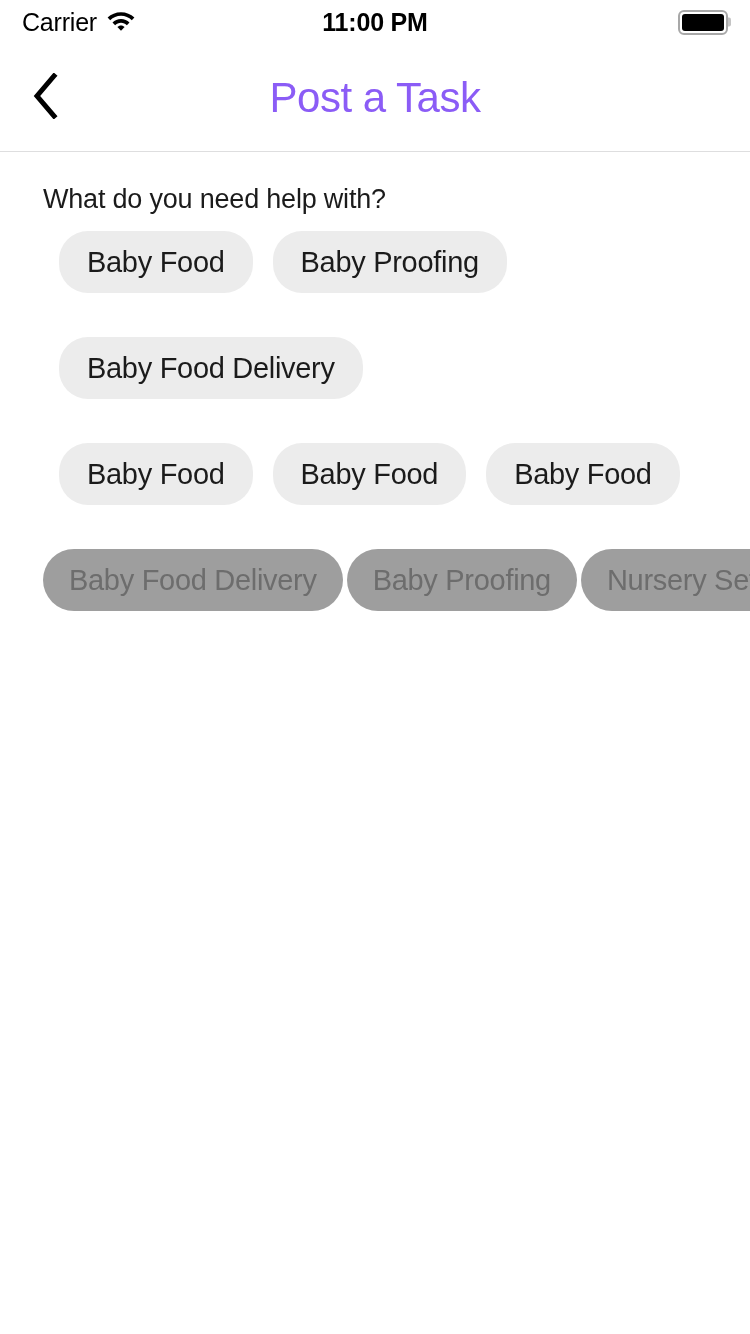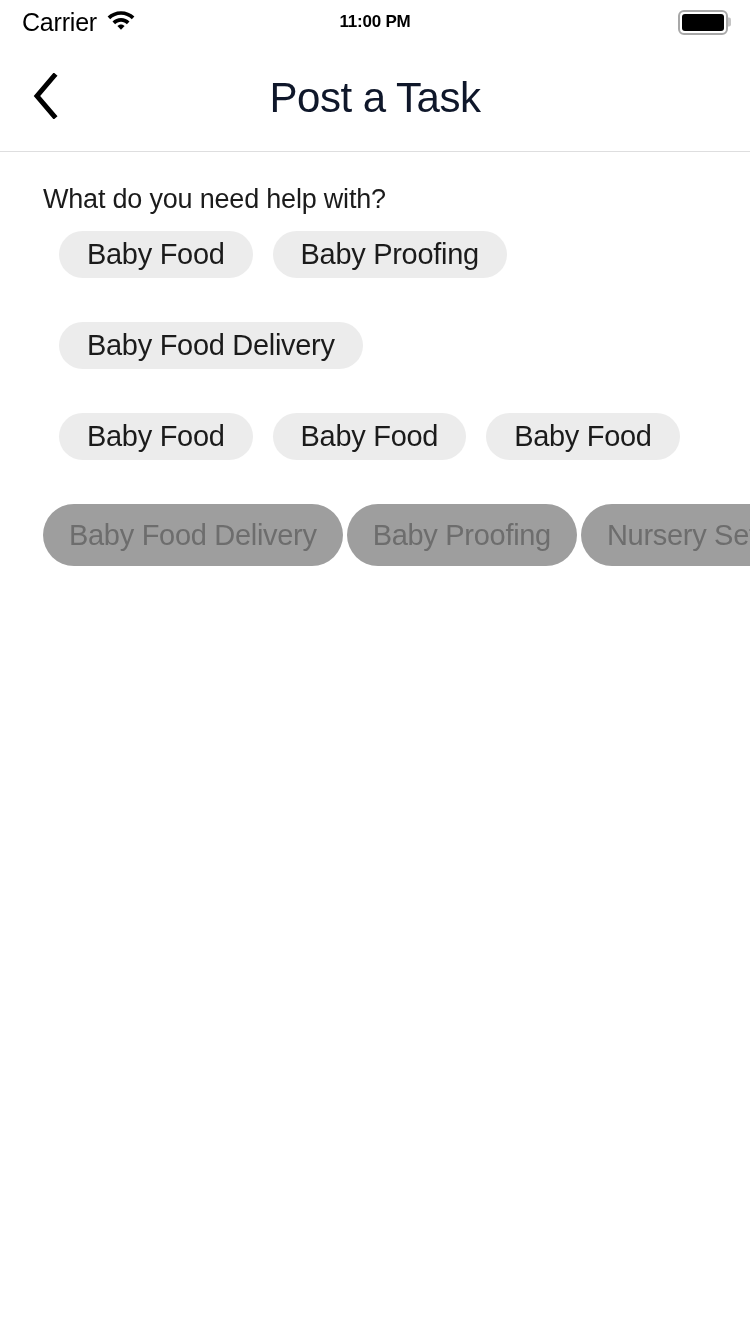--- a/index.html
+++ b/index.html
@@ -20,33 +20,34 @@
     height: 44px;
     display: flex;
     align-items: center;
     padding: 0 22px;
     box-sizing: border-box;
     position: relative;
     background: #ffffff;
   }
   .sb-left {
     display: flex;
+    align-items: center;
     gap: 9px;
   }
   .sb-carrier {
     font-size: 25px;
     color: #000000;
     letter-spacing: -0.2px;
   }
   .sb-wifi { display: block; }
   .sb-time {
     position: absolute;
     left: 0; right: 0;
     text-align: center;
-    font-size: 17px;
+    font-size: 25px;
     font-weight: bold;
     color: #000000;
     letter-spacing: -0.2px;
     pointer-events: none;
   }
   .sb-right {
     margin-left: auto;
     display: flex;
     align-items: center;
   }
@@ -96,21 +97,21 @@
     height: 56px;
     display: flex;
     align-items: center;
     justify-content: center;
     cursor: pointer;
   }
   .nav-title {
     width: 100%;
     text-align: center;
     font-size: 42px;
-    color: #0f172a;
+    color: #8b5cf6;
     letter-spacing: -0.5px;
     font-weight: normal;
   }
 
   
   .content {
     padding-top: 32px;
     padding-left: 23px;
   }
   .section-label {
@@ -131,21 +132,21 @@
   .chip-row.scroll-row {
     padding-left: 20px;
     gap: 4px;
     margin-bottom: 0;
     overflow: hidden;
     white-space: nowrap;
   }
 
   .chip {
     flex: 0 0 auto;
-    height: 47px;
+    height: 62px;
     border-radius: 29px;
     background: #ececec;
     color: #1b1b1b;
     font-size: 29px;
     letter-spacing: -0.3px;
     display: flex;
     align-items: center;
     justify-content: center;
     padding: 0 28px;
     box-sizing: border-box;

